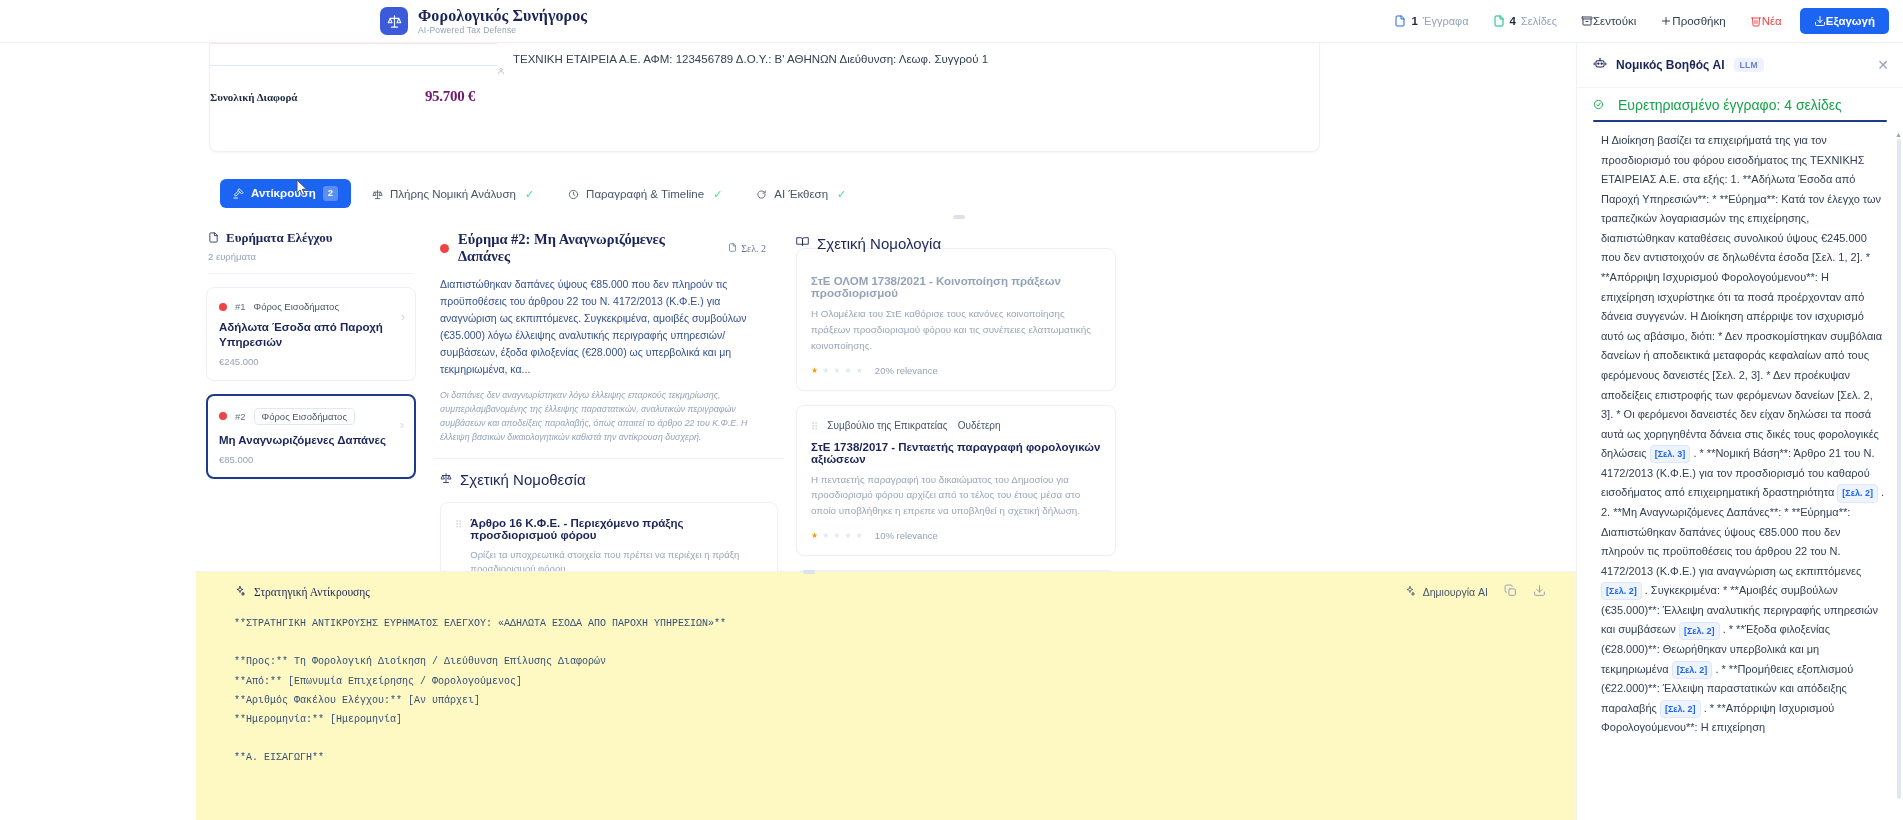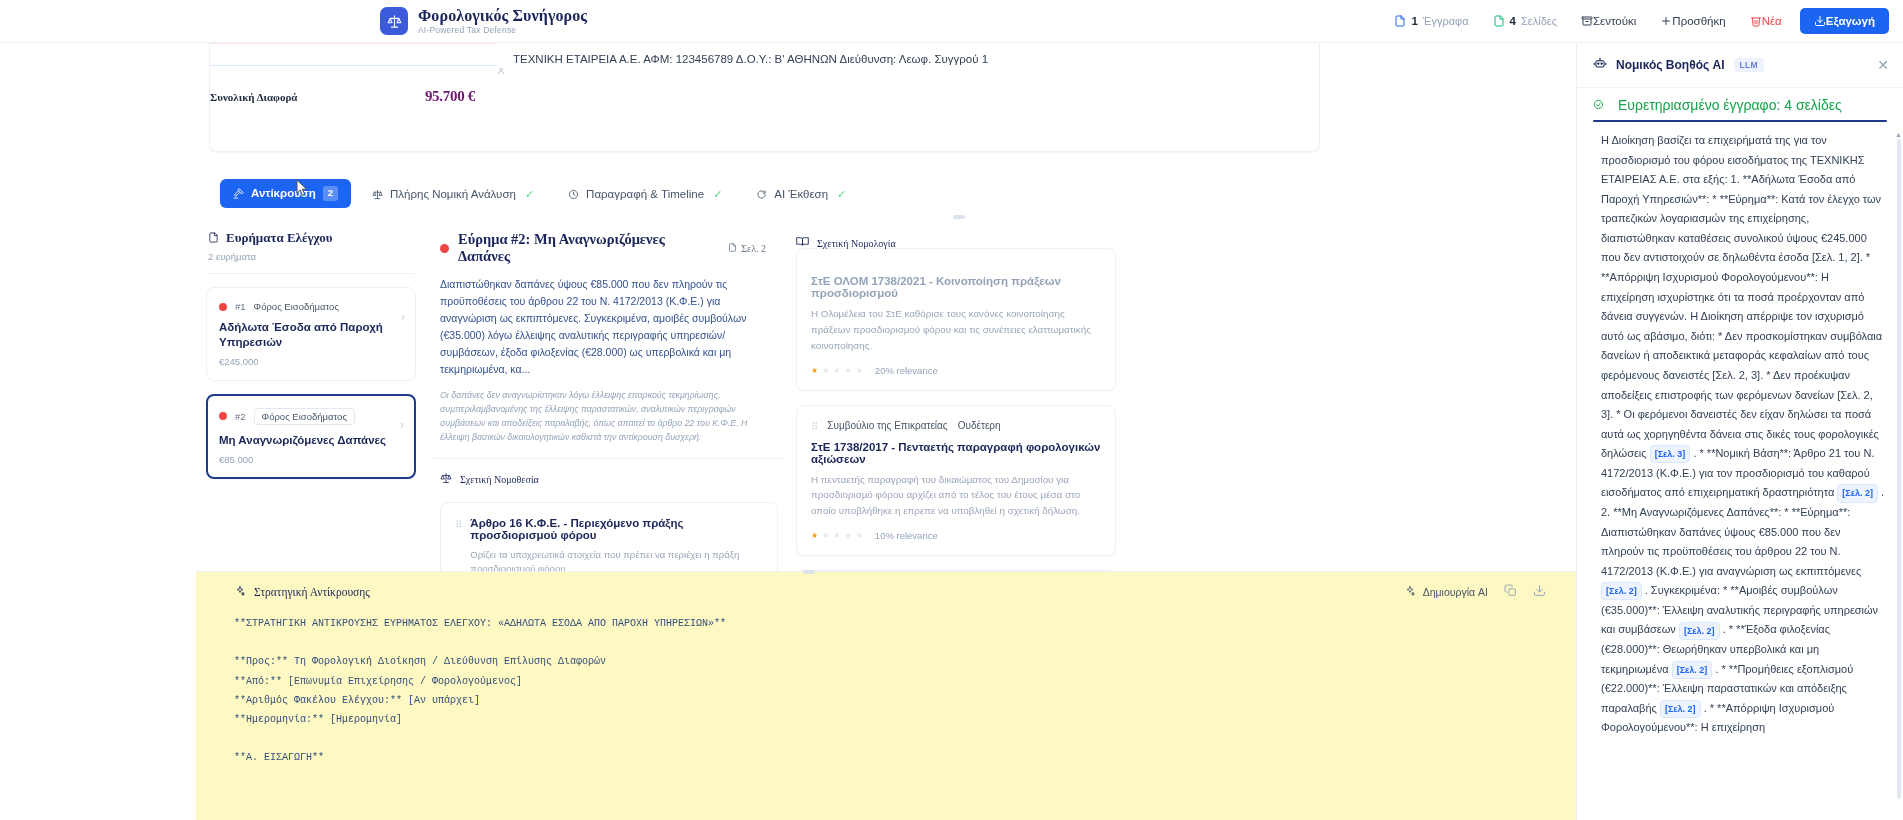--- a/index.html
+++ b/index.html
@@ -147,21 +147,21 @@
   }
   .fd-body { font-size: 10.5px; color: #33518f; line-height: 1.62; margin-top: 11px; }
   .fd-note {
     font-size: 8.8px; color: #94a3b8; font-style: italic; line-height: 1.6; margin-top: 10px;
   }
   .section-sep { height: 1px; background: #eef1f6; margin: 14px 0 0 0; }
   .section-head {
     display: flex; align-items: center; gap: 8px; padding: 11px 6px 0 6px;
   }
   .section-title {
-    font-family: Liberation Serif, serif; font-size: 10px; color: #1b2559; font-weight: 400;
+    font-family: Liberation Sans, sans-serif; font-size: 15px; color: #1b2559; font-weight: 400;
   }
   .law-card {
     margin: 14px 6px 0 6px; padding: 14px 14px 16px 14px;
     border: 1px solid #eef0f5; border-radius: 8px; background: #fff;
     box-shadow: 0 1px 1px rgba(15,23,42,.02);
     display: flex; gap: 9px; cursor: pointer;
   }
   .grip { color: #cbd5e1; font-size: 10px; line-height: 1.2; letter-spacing: -1px; padding-top: 2px; }
   .law-title { font-size: 11.5px; font-weight: 700; color: #1b2559; }
   .law-desc { font-size: 9.5px; color: #9aa6b8; margin-top: 7px; line-height: 1.4; }

